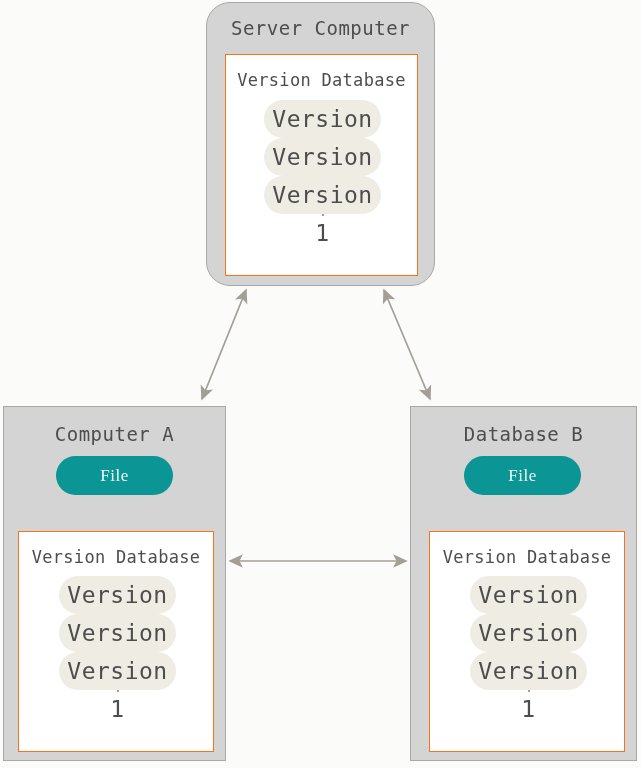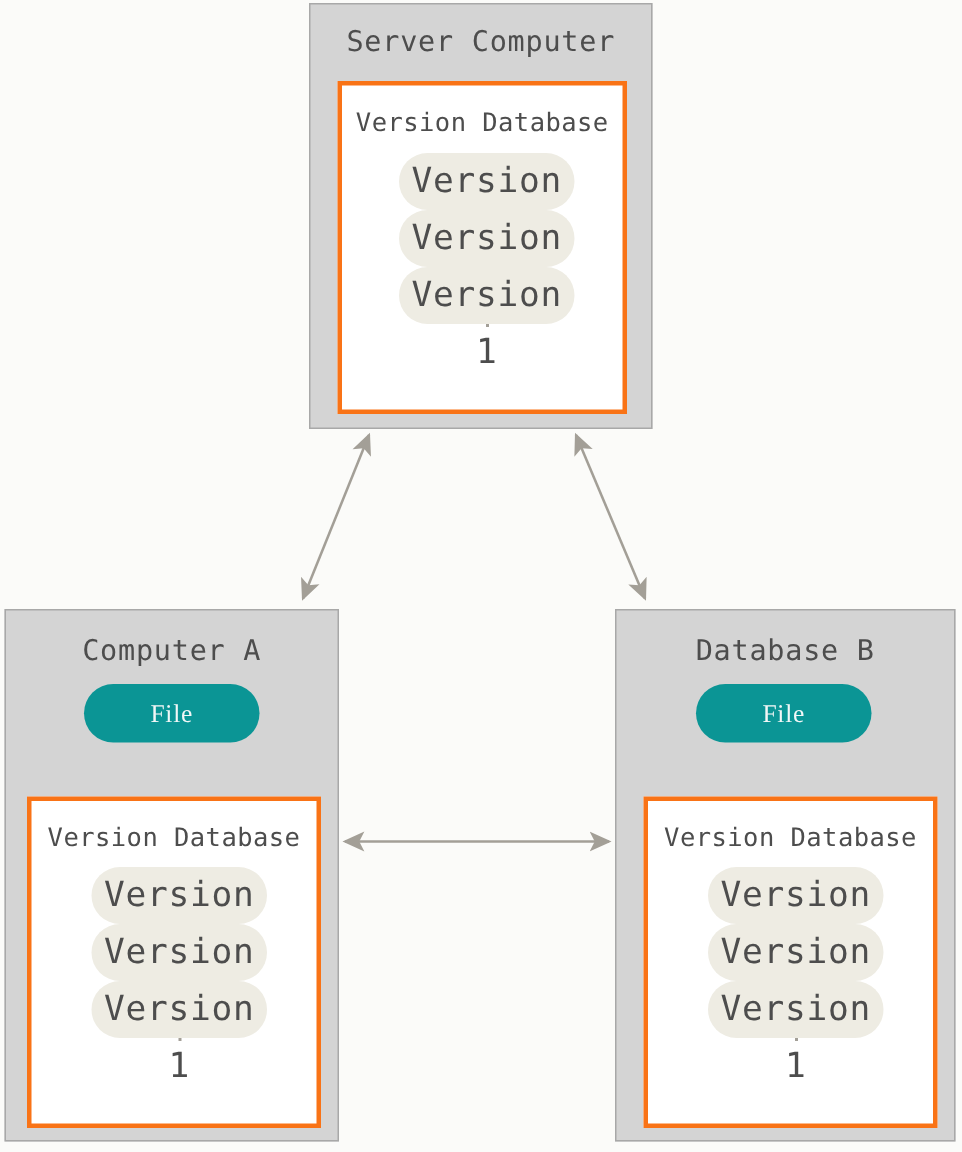--- a/index.html
+++ b/index.html
@@ -60,21 +60,21 @@
     font-size: 17px;
     letter-spacing: 0.5px;
     box-sizing: border-box;
     font-family: Liberation Serif, serif;
   }
 
   
   .vdb-box {
     position: absolute;
     background: #ffffff;
-    border: 3px solid #f97316;
+    border: 1px solid #f97316;
     box-sizing: border-box;
     padding-left: 12px;
   }
 
   .vdb-title {
     text-align: center;
     color: #4d4d4d;
     font-size: 17px;
     letter-spacing: 0.3px;
     line-height: 1;
@@ -96,21 +96,21 @@
 
   .version-connector {
     position: absolute;
     width: 2px;
     background: #a39f97;
     left: 50%;
     margin-left: -1px;
   }
 
   
-  #server-box { left: 206px; top: 2px; width: 229px; height: 284px; }
+  #server-box { left: 206px; top: 2px; width: 229px; height: 284px; border-radius: 24px; }
   #server-title { position: absolute; left: 0; right: 0; top: 16px; }
   #server-vdb { left: 18px; top: 51px; width: 193px; height: 222px; }
   #server-vdb-title { position: absolute; left: 0; right: 0; top: 17px; }
   #server-versions { position: absolute; left: 38px; top: 45px; width: 117px; }
 
   
   #computer-a-box { left: 3px; top: 406px; width: 223px; height: 355px; }
   #computer-a-title { position: absolute; left: 0; right: 0; top: 18px; }
   #computer-a-file { position: absolute; left: 56px; top: 456px; width: 117px; }
   #computer-a-vdb { left: 14px; top: 124px; width: 196px; height: 221px; }

